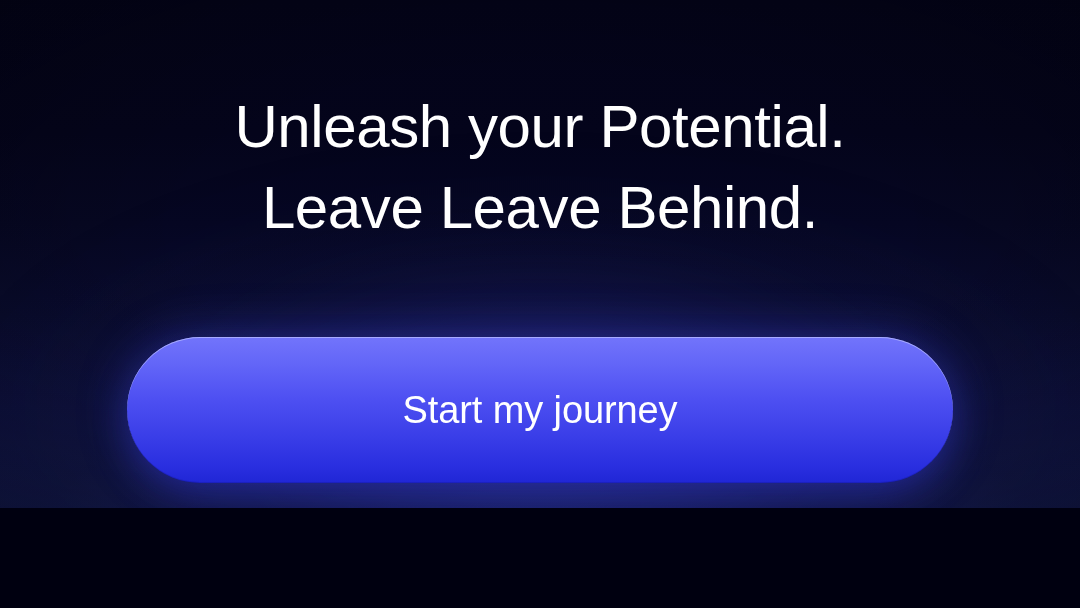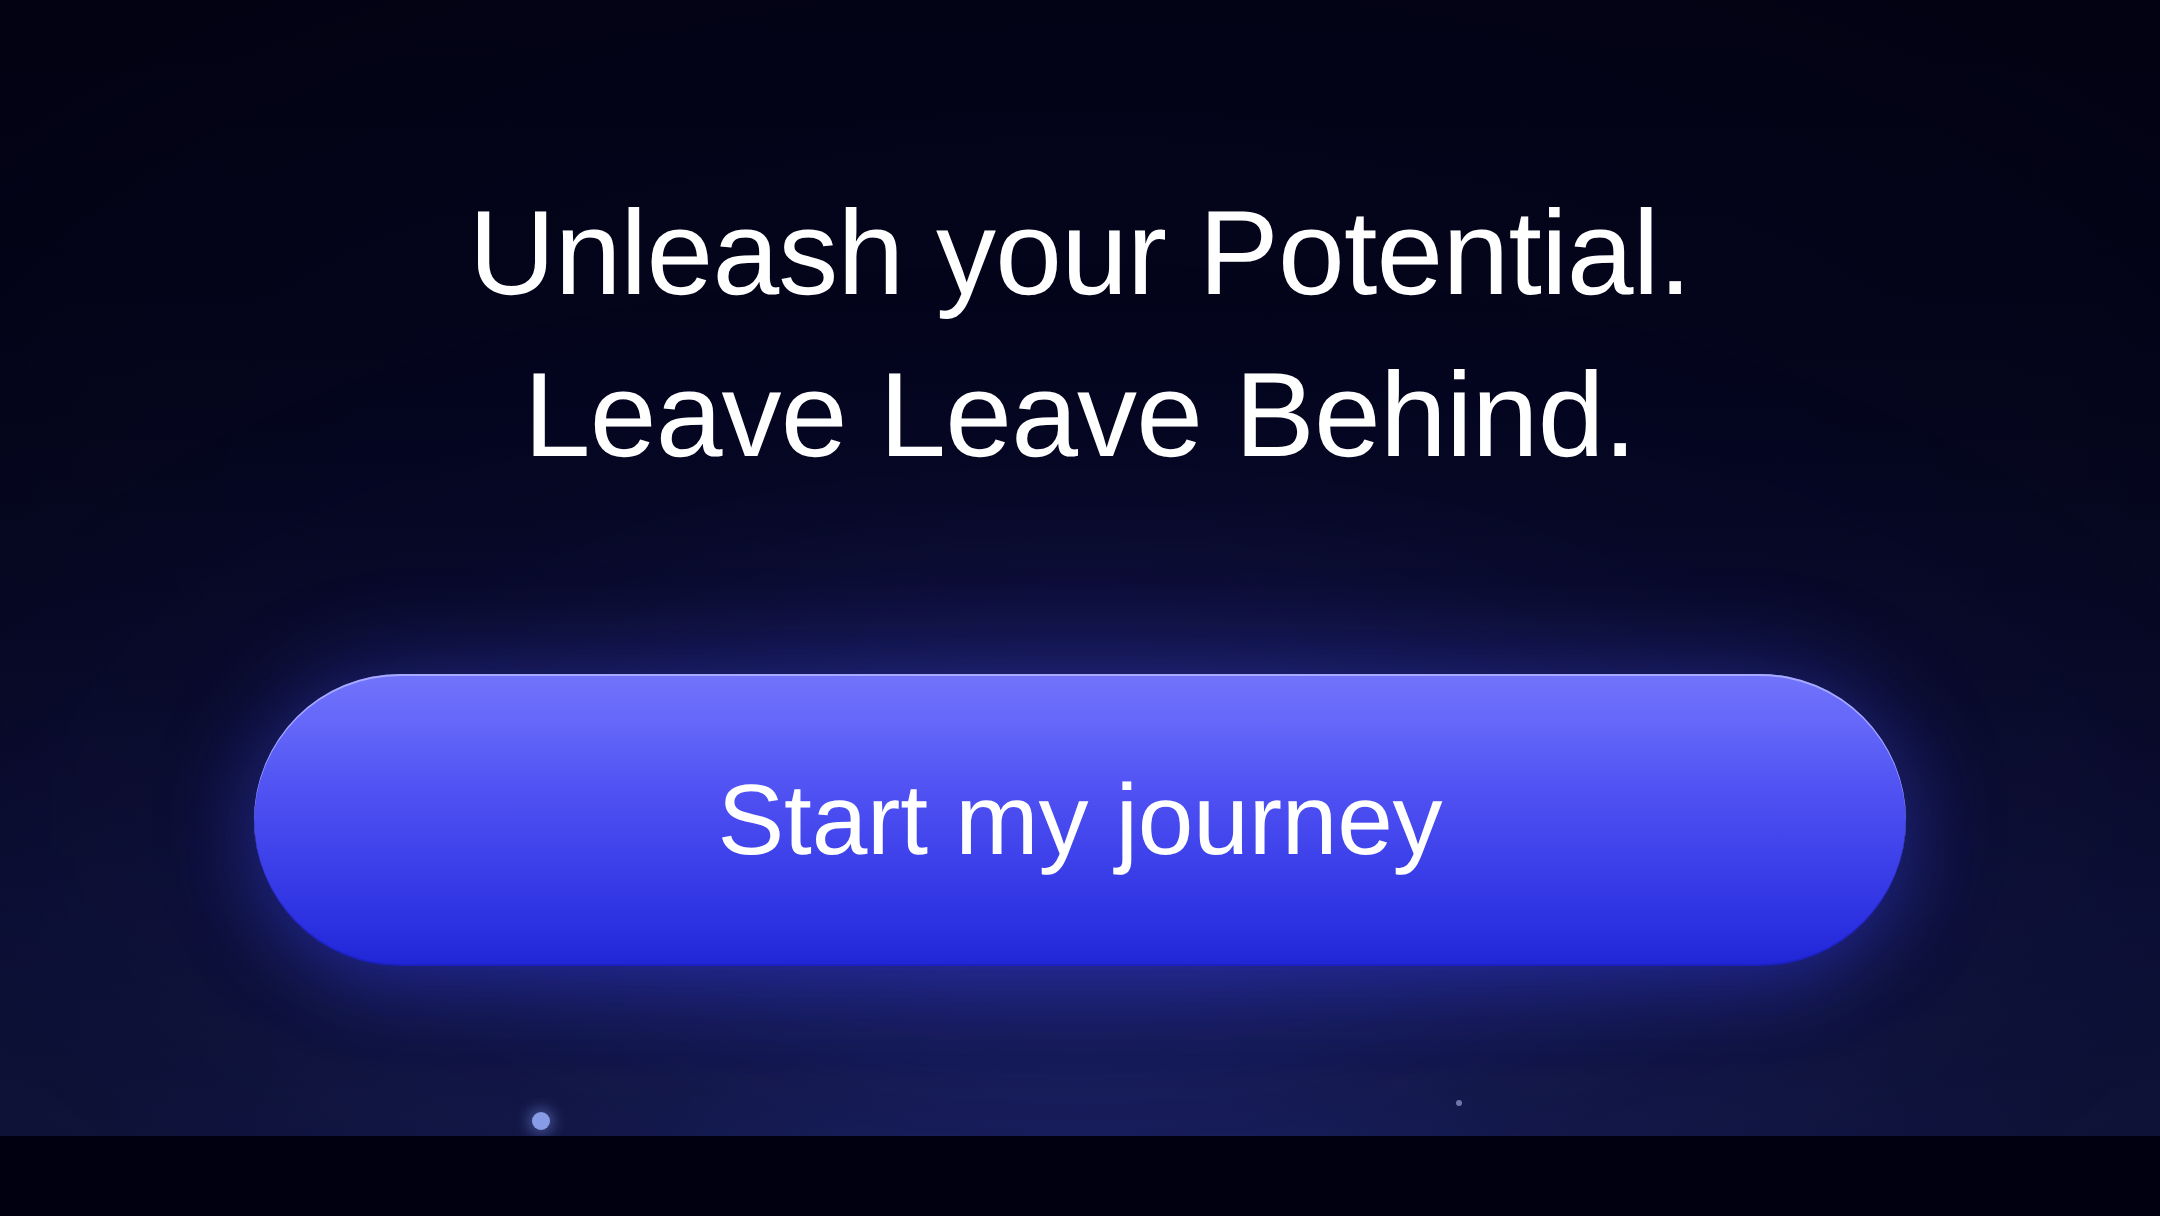--- a/index.html
+++ b/index.html
@@ -9,21 +9,21 @@
     background: #000010;
   }
   body {
     font-family: "Liberation Sans", sans-serif;
   }
 
   
   #screen {
     position: relative;
     width: 1080px;
-    height: 568px;
+    height: 508px;
     overflow: hidden;
     background: #05051c;
   }
 
   
   .bg-base {
     position: absolute;
     inset: 0;
     background: linear-gradient(
         180deg,
@@ -141,21 +141,21 @@
         #2026d6 100%);
     box-shadow:
       inset 0 1px 0 0 rgba(176, 180, 255, 0.85),
       inset 0 -1px 0 0 rgba(20, 24, 150, 0.35),
       0 0 46px 6px rgba(70, 76, 230, 0.30),
       0 14px 40px -8px rgba(36, 42, 190, 0.45);
     font-family: "Liberation Sans", sans-serif;
   }
   .cta-label {
     color: #ffffff;
-    font-size: 50px;
+    font-size: 38px;
     font-weight: 500;
     letter-spacing: -0.1px;
     line-height: 1;
     white-space: nowrap;
   }
 </style>
 </head>
 <body>
 
 <div id="screen">

